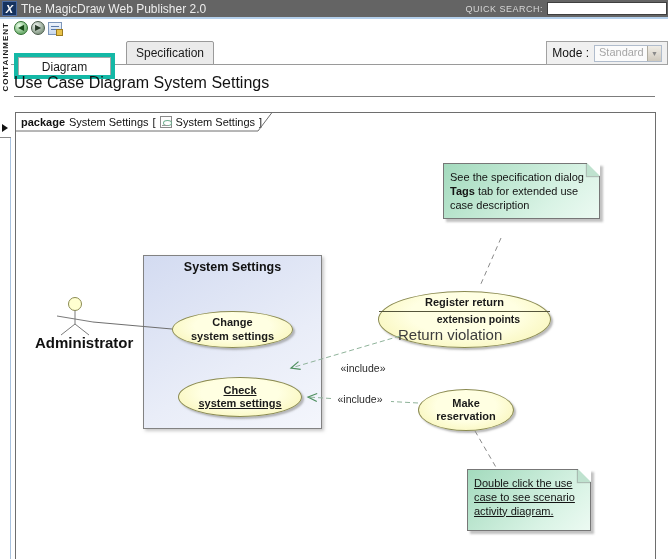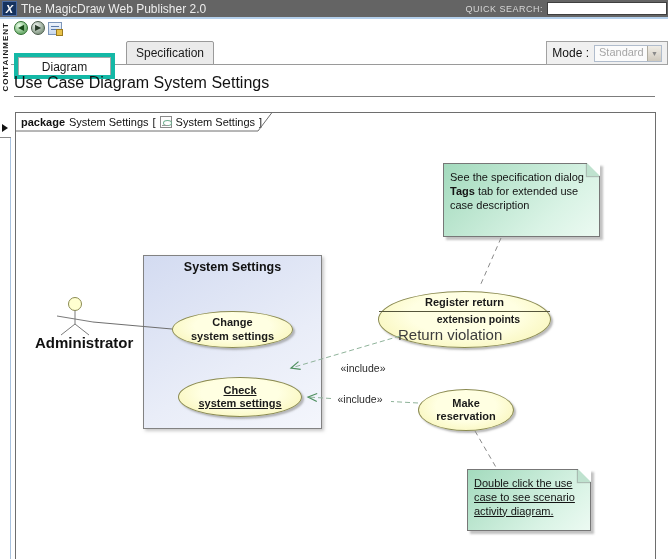--- a/index.html
+++ b/index.html
@@ -47,21 +47,21 @@
   .canvas { position:absolute; left:11px; top:100px; width:657px; height:459px; background:#fff; overflow:hidden; }
   .frame { position:absolute; left:4px; top:12px; width:641px; height:470px; border:1px solid #6e6e6e; }
   .pkg-tab-text { position:absolute; left:10px; top:14px; height:15px; display:flex; align-items:center; gap:4px; font-size:11px; color:#111; white-space:nowrap; }
   .pkg-kw { font-weight:bold; }
   .uc-icon { width:12px; height:12px; border:1px solid #8a8a8a; background:#fdfdfd; position:relative; display:inline-block; }
   .uc-icon::before { content:''; position:absolute; left:2px; top:3px; width:7px; height:4px; border:1px solid #6fae8f; border-radius:50%; }
   .uc-icon::after { content:''; position:absolute; left:1px; bottom:1px; width:6px; height:1px; background:#9a9a9a; }
 
   .note { position:absolute; background:linear-gradient(135deg,#a3dabd 0%, #d9f3e5 70%, #ecfaf2 100%); border:1px solid #777; box-shadow:3px 3px 2px rgba(120,120,120,.45); font-size:11px; color:#141414; padding:7px 5px 4px 6px; line-height:1.25; }
   .note::before { content:''; position:absolute; top:-1px; right:-1px; width:0; height:0; border-style:solid; border-width:0 13px 13px 0; border-color:#fff #fff #bfe2cf #bfe2cf; box-shadow:-1px 1px 1px rgba(90,90,90,.35); }
-  .note-top { left:432px; top:63px; width:157px; height:74px; }
+  .note-top { left:432px; top:63px; width:157px; height:56px; }
   .note-bottom { left:456px; top:369px; width:124px; height:62px;text-decoration:underline; }
   .b { font-weight:bold; }
 
   .boundary { position:absolute; left:132px; top:155px; width:179px; height:174px; background:linear-gradient(150deg,#d3dbf1 0%, #e9edf8 60%, #f4f6fc 100%); border:1px solid #828282; box-shadow:2px 2px 3px rgba(150,150,150,.5); }
   .boundary-title { margin-top:4px; text-align:center; font-size:12.5px; font-weight:bold; color:#111; }
 
   .uc { position:absolute; border-radius:50%; background:radial-gradient(ellipse at 50% 40%, #ffffe2 45%, #f6f2ab 100%); border:1px solid #8b8b52; box-shadow:2px 2px 2px rgba(130,130,130,.55); display:flex; flex-direction:column; align-items:center; justify-content:center; font-size:11px; font-weight:bold; color:#1a1a1a; text-align:center; white-space:pre-line; line-height:1.2; }
   .uc-change { left:161px; top:211px; width:121px; height:37px; }
   .uc-check { left:167px; top:277px; width:124px; height:40px;text-decoration:underline; }
   .uc-make { left:407px; top:289px; width:96px; height:42px; }

